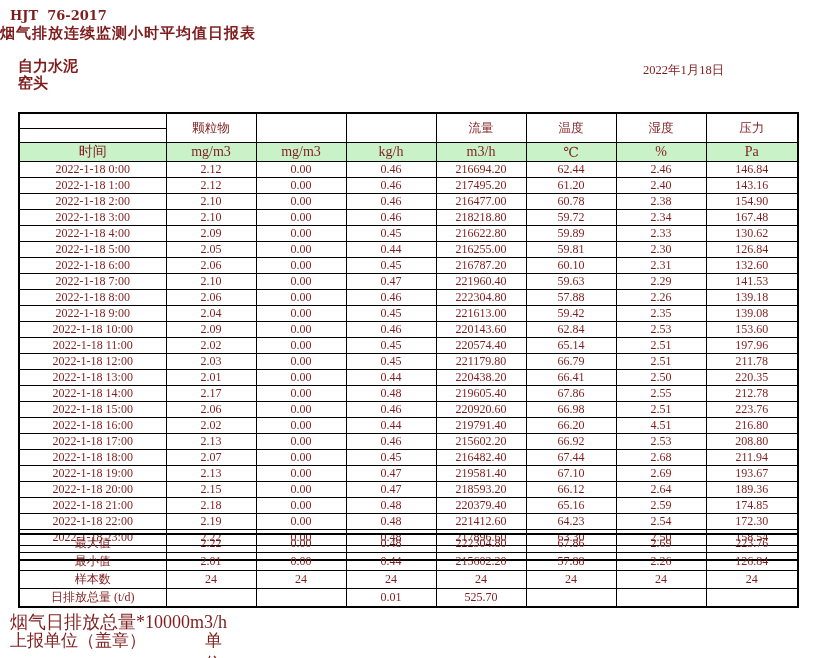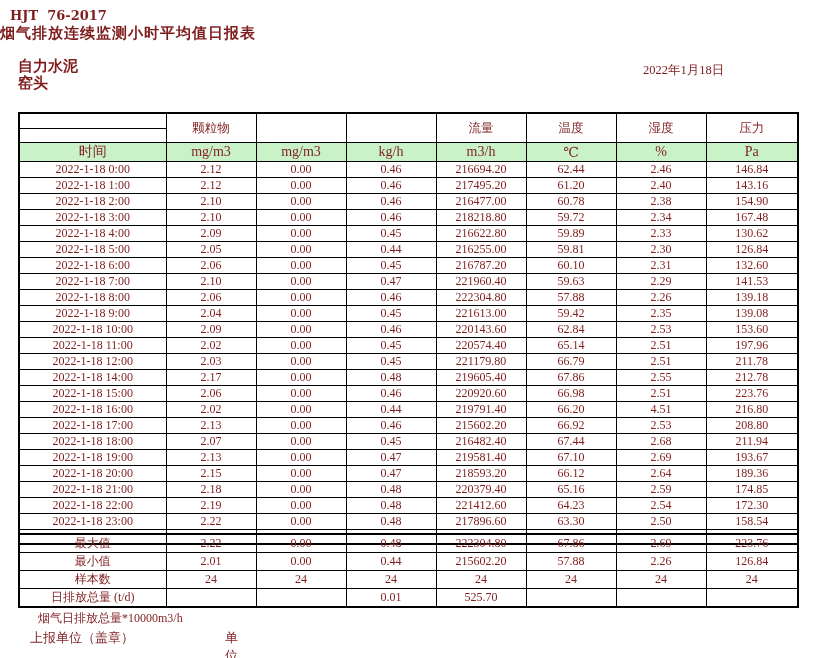--- a/index.html
+++ b/index.html
@@ -41,24 +41,24 @@
   tr.units-row th { height:13px; font-size:14px; background:var(--green,#c9f2c9); }
   #main-table tbody tr { height:15px; }
   #main-table tbody tr.blank-row { height:14px; }
   #summary-table tbody tr { height:14px; }
   th.split { position:relative; }
   .split-line {
     position:absolute; left:-1px; right:-1px; top:50%;
     border-top:1px solid #000; height:0;
   }
   .footer-note {
-    position:absolute; left:10px; top:610px; font-size:12px;margin-left:28px;
+    position:absolute; left:10px; top:610px; font-size:18px;
   }
   .footer-sign {
-    position:absolute; left:10px; top:629px; font-size:13px;margin-left:20px;
+    position:absolute; left:10px; top:629px; font-size:17px;
   }
   .footer-sign .unit-label { position:absolute; left:195px; top:0; }
 </style>
 </head>
 <body>
 
 <div class="page">
 
   <div class="std-code">HJT  76-2017</div>
 
@@ -231,20 +231,30 @@
           <td>2022-1-18 12:00</td>
           <td>2.03</td>
           <td>0.00</td>
           <td>0.45</td>
           <td>221179.80</td>
           <td>66.79</td>
           <td>2.51</td>
           <td>211.78</td>
         </tr>
         <tr>
+          <td>2022-1-18 13:00</td>
+          <td>2.01</td>
+          <td>0.00</td>
+          <td>0.44</td>
+          <td>220438.20</td>
+          <td>66.41</td>
+          <td>2.50</td>
+          <td>220.35</td>
+        </tr>
+        <tr>
           <td>2022-1-18 14:00</td>
           <td>2.17</td>
           <td>0.00</td>
           <td>0.48</td>
           <td>219605.40</td>
           <td>67.86</td>
           <td>2.55</td>
           <td>212.78</td>
         </tr>
         <tr>

